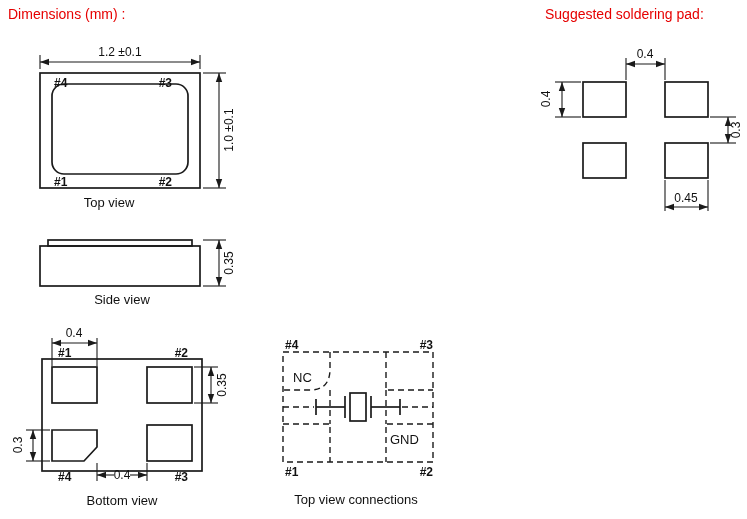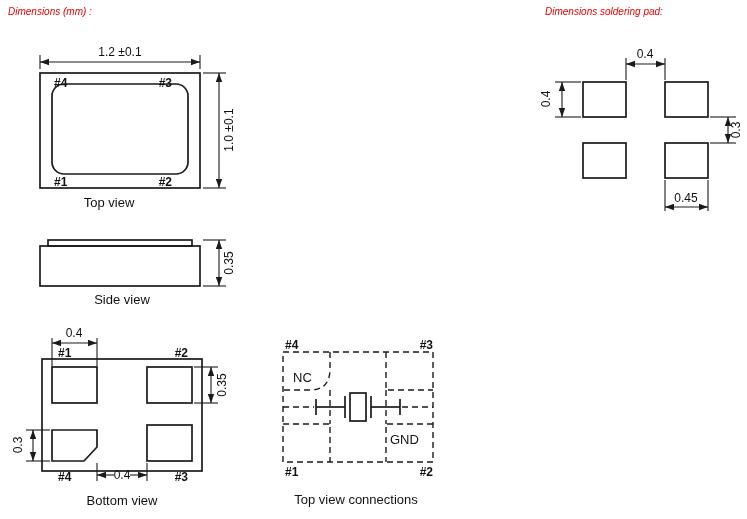--- a/index.html
+++ b/index.html
@@ -1,33 +1,33 @@
 <!DOCTYPE html>
 <html style="--heading-color: #e60000; --line-color: #1a1a1a;"><head>
 <meta charset="utf-8">
 <style>
   html,body{margin:0;padding:0;background:#ffffff;}
   body{width:747px;height:519px;position:relative;font-family:"Liberation Sans",sans-serif;}
-  .heading{position:absolute;color:var(--heading-color,#e60000);font-size:10px;white-space:nowrap;font-style:italic;}
+  .heading{position:absolute;color:var(--heading-color,#e60000);font-size:14px;white-space:nowrap;}
   svg{position:absolute;overflow:visible;}
   .ln{stroke:var(--line-color,#1a1a1a);stroke-width:1.7;fill:none;}
   .padr{fill:#ffffff;stroke:var(--line-color,#1a1a1a);stroke-width:1.7;}
   .dim{stroke:var(--line-color,#1a1a1a);stroke-width:1.1;fill:none;}
   .dash{stroke:var(--line-color,#1a1a1a);stroke-width:1.4;fill:none;stroke-dasharray:6 4;}
   .ah{fill:var(--line-color,#1a1a1a);stroke:none;}
   text{fill:#111111;font-size:12px;}
   .pin{font-weight:bold;font-size:12px;}
   .cap{font-size:13px;}
   .sig{font-size:13px;}
 </style>
 </head>
 <body>
 
 <div class="heading" style="left:8px;top:6px;">Dimensions (mm) :</div>
-<div class="heading" style="left:545px;top:6px;">Dimensions soldering pad:</div>
+<div class="heading" style="left:545px;top:6px;">Suggested soldering pad:</div>
 
 <svg style="left:20px;top:28px;" width="230" height="195" viewBox="0 0 230 195">
   <g>
     <line class="dim" x1="20" y1="27" x2="20" y2="41"></line>
     <line class="dim" x1="180" y1="27" x2="180" y2="41"></line>
     <line class="dim" x1="20" y1="34" x2="180" y2="34"></line>
     <path class="ah" d="M20,34 l9,-3.2 v6.4 z"></path>
     <path class="ah" d="M180,34 l-9,-3.2 v6.4 z"></path>
     <text x="100" y="28" text-anchor="middle">1.2 ±0.1</text>
   </g>

